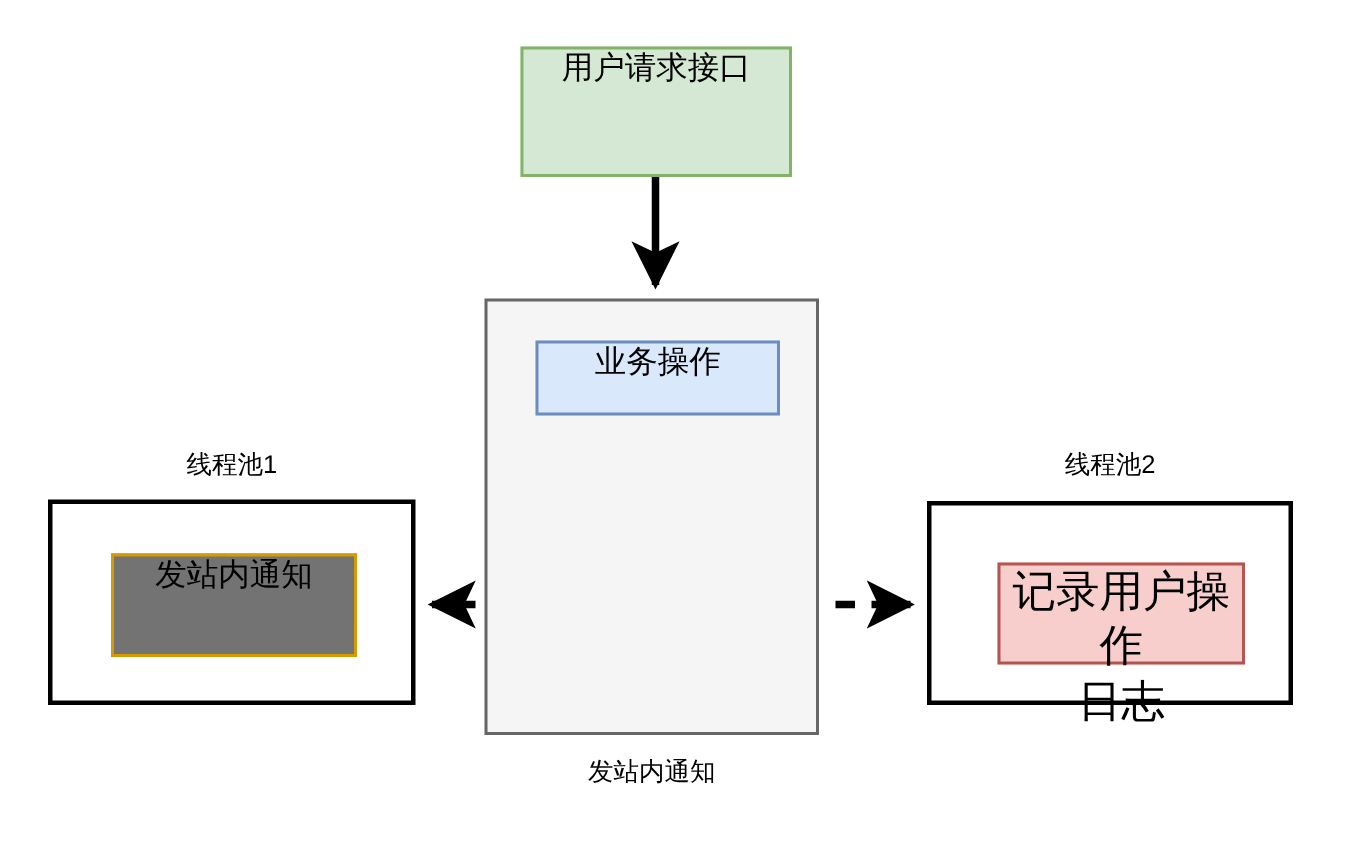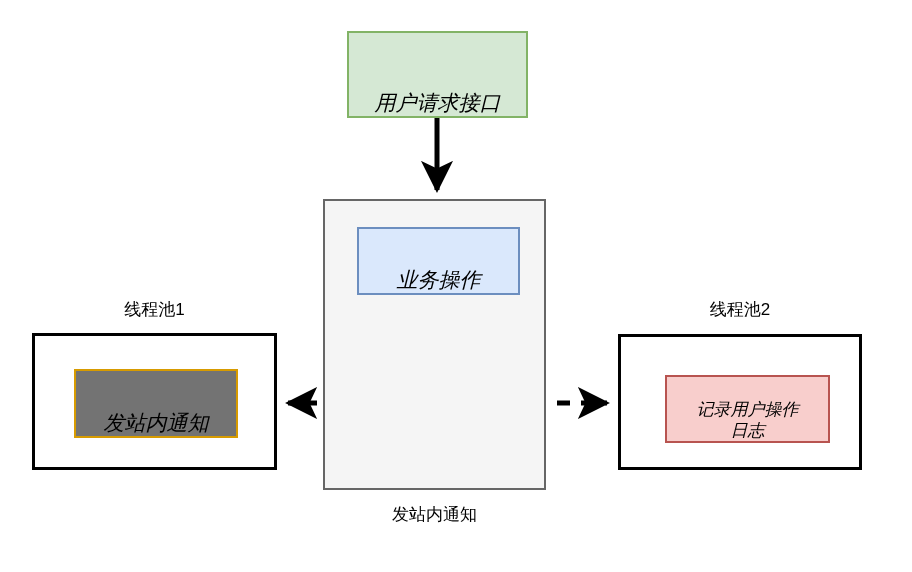--- a/index.html
+++ b/index.html
@@ -14,26 +14,25 @@
     position: relative;
     width: 912px;
     height: 572px;
     background: #ffffff;
     overflow: hidden;
   }
   .node {
     position: absolute;
     box-sizing: border-box;
     display: flex;
-    align-items: flex-end;
+    align-items: flex-start;
     justify-content: center;
     text-align: center;
     color: #000000;
     line-height: 1.25;
-    font-style: italic;
   }
 
   
   .node-request {
     left: 347px;
     top: 31px;
     width: 181px;
     height: 87px;
     background: #d5e8d4;
     border: 2px solid #82b366;
@@ -48,21 +47,21 @@
     height: 291px;
     background: #f5f5f5;
     border: 2px solid #666666;
   }
 
   
   .node-business {
     left: 357px;
     top: 227px;
     width: 163px;
-    height: 68px;
+    height: 50px;
     background: #dae8fc;
     border: 2px solid #6c8ebf;
     font-size: 21px;
   }
 
   
   .node-pool1-box {
     left: 32px;
     top: 333px;
     width: 245px;
@@ -93,21 +92,21 @@
   }
 
   
   .node-log {
     left: 665px;
     top: 375px;
     width: 165px;
     height: 68px;
     background: #f8cecc;
     border: 2px solid #b85450;
-    font-size: 17px;
+    font-size: 29px;
   }
 
   
   .label {
     position: absolute;
     color: #000000;
     font-size: 17px;
     text-align: center;
     white-space: nowrap;
   }

